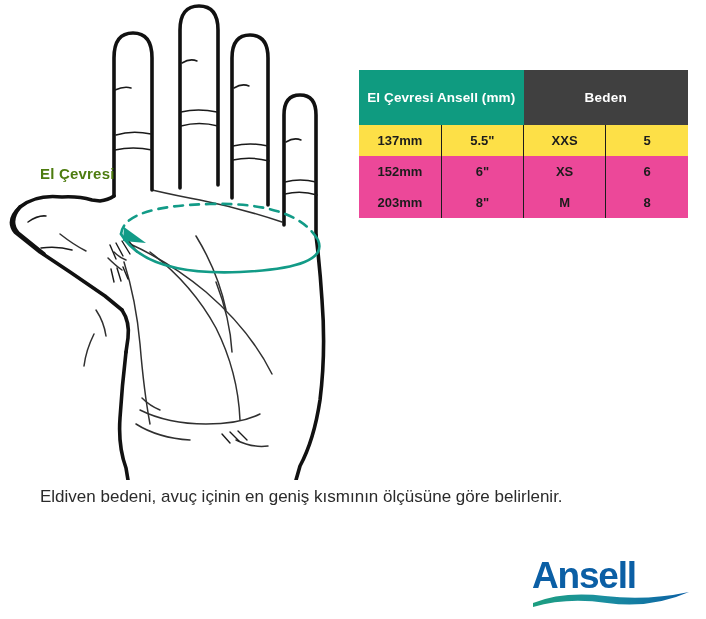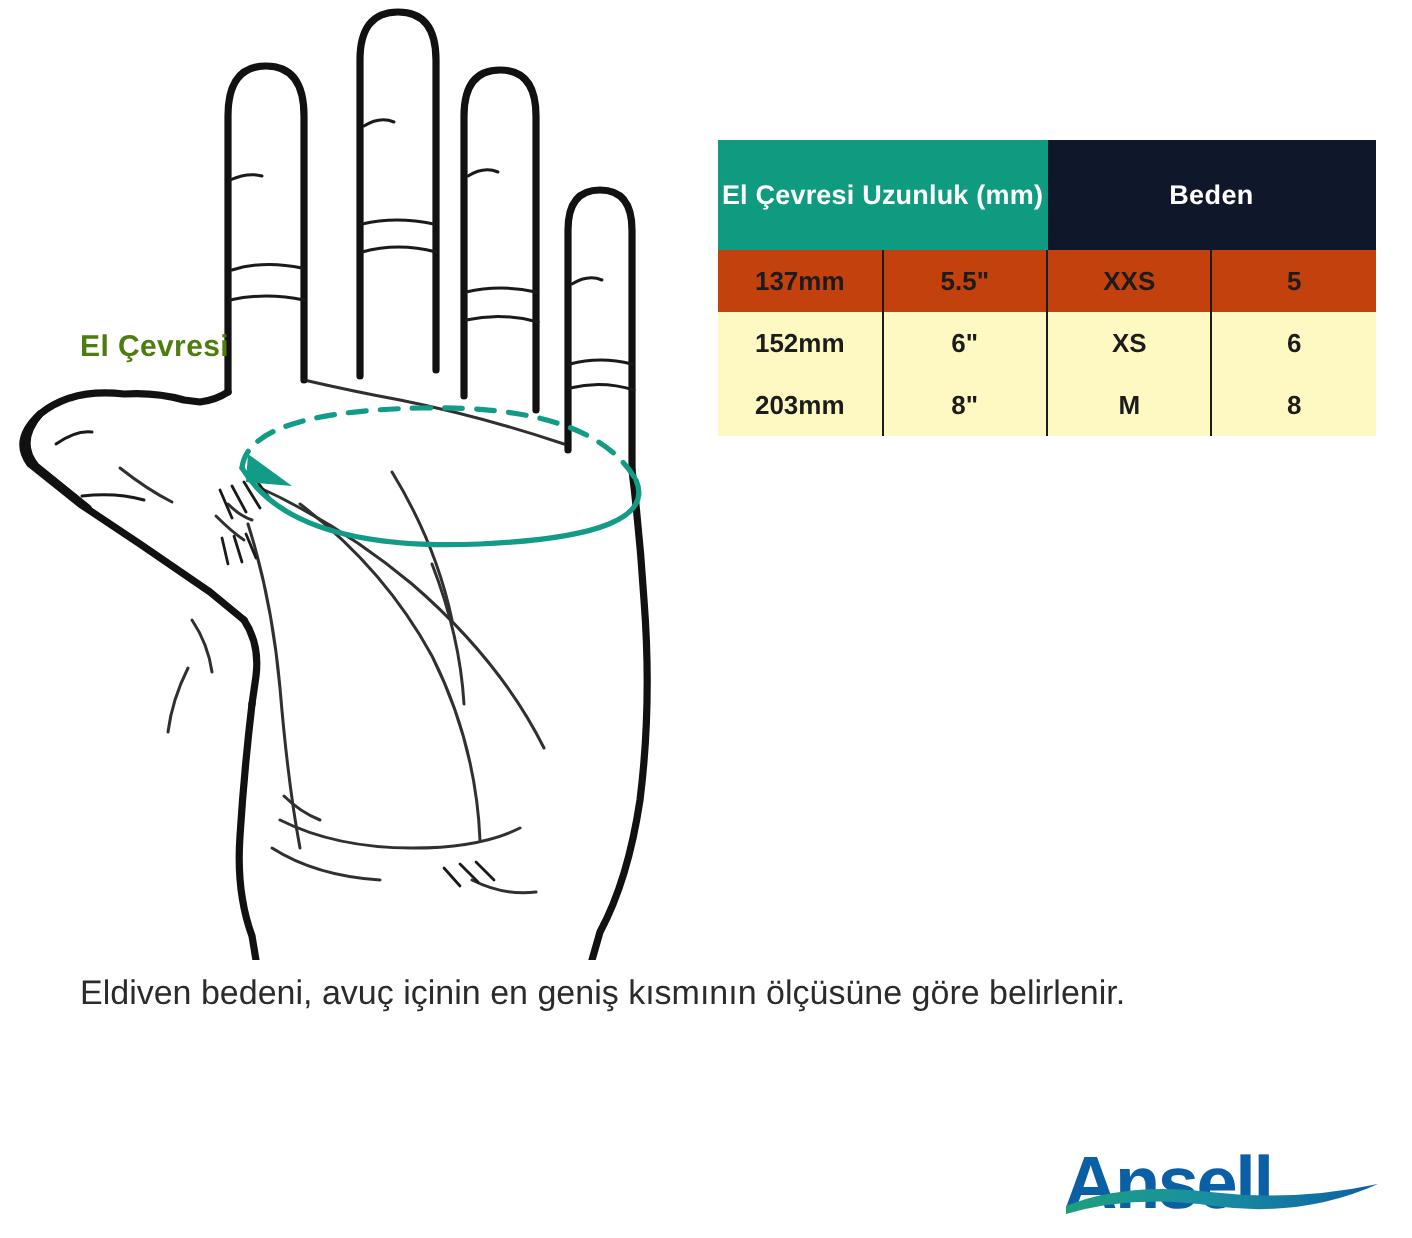--- a/index.html
+++ b/index.html
@@ -52,38 +52,38 @@
   .th-mm {
     background: #0f9b80;
     color: #ffffff;
     font-size: 13.5px;
     font-weight: bold;
     height: 55px;
     text-align: center;
     letter-spacing: 0.1px;
   }
   .th-beden {
-    background: #0f172a;
+    background: #404040;
     color: #ffffff;
     font-size: 13.5px;
     font-weight: bold;
     height: 55px;
     text-align: center;
     letter-spacing: 0.2px;
   }
   .data-row td {
     height: 31px;
     text-align: center;
     font-size: 13px;
     font-weight: bold;
     color: #1c1c1c;
-    background: #c2410c;
+    background: #fde047;
   }
   .data-row.alt td {
-    background: #fef9c3;
+    background: #ec4899;
   }
   .col-mm     { width: 114px; }
   .col-inch   { width: 100px; border-left: 1.5px solid #1c1c1c; }
   .col-size   { width: 75px;  border-left: 1.5px solid #1c1c1c; }
   .col-number { width: 40px;  border-left: 1.5px solid #1c1c1c; }
 
   
   #caption {
     position: absolute;
     left: 40px;
@@ -99,21 +99,21 @@
   #ansell-logo {
     position: absolute;
     left: 532px;
     top: 556px;
     width: 160px;
     height: 55px;
   }
   #ansell-wordmark {
     position: absolute;
     left: 0;
-    top: 16px;
+    top: 0;
     font-size: 37px;
     font-weight: bold;
     color: #0b5fa5;
     letter-spacing: -1.2px;
     line-height: 40px;
   }
   #ansell-swoosh {
     position: absolute;
     left: -3px;
     top: 33px;
@@ -221,21 +221,21 @@
   </g>
 
   <path fill="#129b87" stroke="none" d="M124,227 L146,243 L123,241 Z"></path>
 </svg>
 
 <div id="hand-label">El Çevresi</div>
 
 <table id="size-table">
   <thead>
     <tr>
-      <th class="th-mm" colspan="2">El Çevresi Uzunluk (mm)</th>
+      <th class="th-mm" colspan="2">El Çevresi Ansell (mm)</th>
       <th class="th-beden" colspan="2">Beden</th>
     </tr>
   </thead>
   <tbody id="table-body">
       <tr class="data-row">
         <td class="col-mm">137mm</td>
         <td class="col-inch">5.5"</td>
         <td class="col-size">XXS</td>
         <td class="col-number">5</td>
       </tr>

